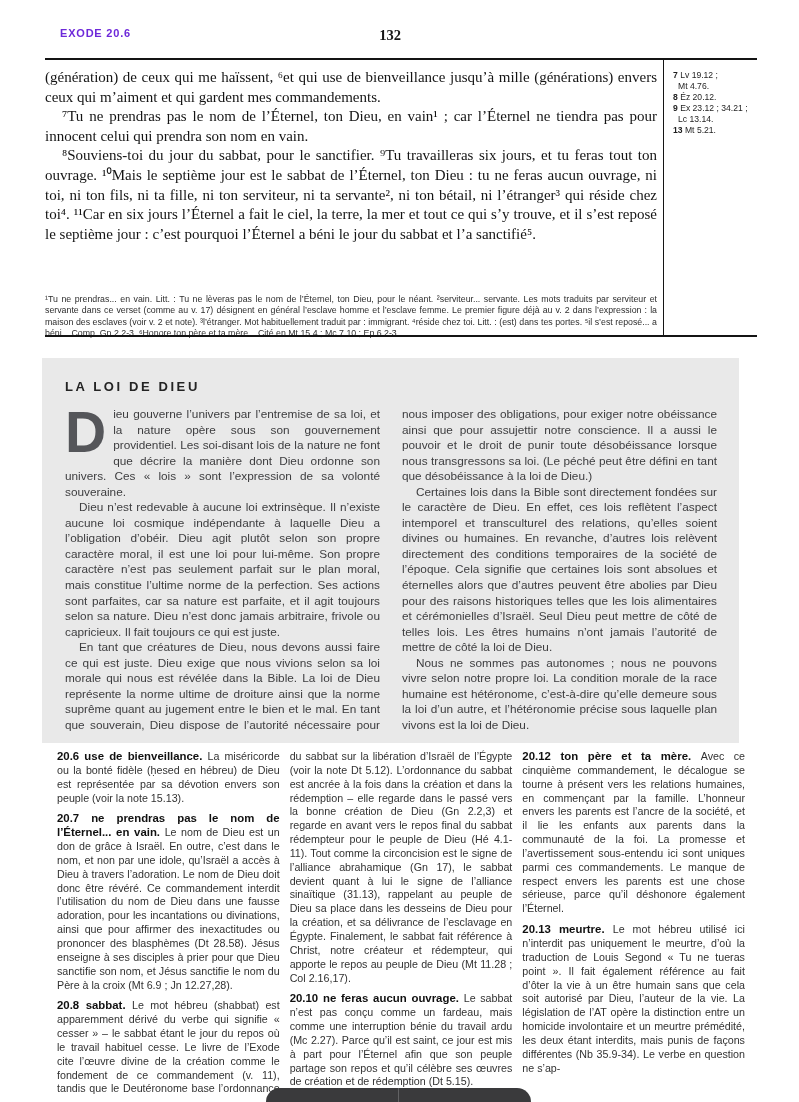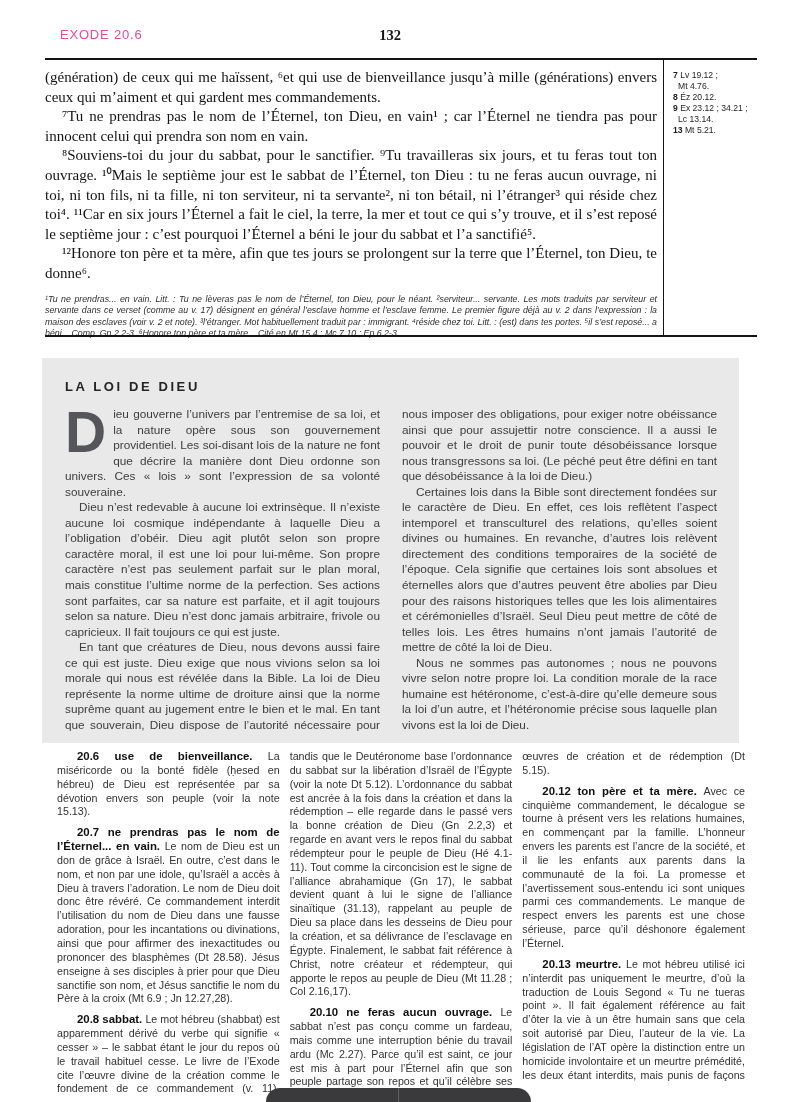--- a/index.html
+++ b/index.html
@@ -8,21 +8,21 @@
     position: relative;
     width: 799px; height: 1102px;
     overflow: hidden;
     font-family: "Liberation Sans", sans-serif;
     color: #1a1a1a;
   }
 
   
   .running-head {
     position: absolute; top: 27px; left: 60px;
-    font-size: 13px; font-weight: normal; letter-spacing: 0.8px; color: #ec4899;
+    font-size: 11px; font-weight: bold; letter-spacing: 0.8px; color: #6d28d9;
   }
   .page-num {
     position: absolute; top: 27px; left: 45px; width: 690px;
     text-align: center; font-size: 14.5px; font-weight: bold; color: #161616;
     pointer-events: none;
     font-family: Liberation Serif, serif;
   }
   .rule-top    { position: absolute; top: 58px;  left: 45px; width: 712px; height: 1.6px; background: #141414; }
   .rule-bottom { position: absolute; top: 335px; left: 45px; width: 712px; height: 1.6px; background: #141414; }
   .v-rule      { position: absolute; top: 58px;  left: 663px; width: 1.4px; height: 278px; background: #141414; }
@@ -42,21 +42,20 @@
     font-size: 8.6px; line-height: 11px; color: #1e1e1e;
   }
   .ref-line b { font-weight: bold; }
   .ref-line.cont { padding-left: 5px; }
 
   
   .footnotes {
     position: absolute; top: 294px; left: 45px; width: 612px;
     font-size: 8.8px; line-height: 11.4px; color: #2d2d2d;
     text-align: justify;
-    font-style: italic;
   }
 
   
   .article-box {
     position: absolute; top: 358px; left: 42px; width: 697px; height: 385px;
     background: #e9e9e9;
   }
   .article-title {
     position: absolute; top: 21px; left: 23px;
     font-size: 13px; font-weight: bold; letter-spacing: 2.6px; color: #242424;
@@ -75,21 +74,21 @@
   }
 
   
   .notes {
     position: absolute; top: 750px; left: 57px; width: 688px; height: 352px;
     column-count: 3; column-gap: 10px; column-fill: auto;
     font-size: 10.7px; line-height: 13.85px; color: #323232;
     text-align: justify; overflow: hidden;
   }
   .note { margin-bottom: 7px; }
-  .note b { font-size: 11.4px; color: #101010; margin-left: 20px; }
+  .note b { font-size: 11.4px; color: #101010; }
 
   
   .bottom-bar {
     position: absolute; top: 1088px; left: 266px; width: 265px; height: 14px;
     background: #3a3a3c; border-radius: 16px 16px 0 0;
     display: flex;
   }
   .bottom-bar .half { flex: 1; }
   .bottom-bar .half + .half { border-left: 1.5px solid #626264; }
 </style>
@@ -97,21 +96,20 @@
 <body>
 
 <div class="running-head">EXODE 20.6</div>
 <div class="page-num">132</div>
 <div class="rule-top"></div>
 
 <div class="scripture">
     <p>(génération) de ceux qui me haïssent, ⁶et qui use de bienveillance jusqu’à mille (générations) envers ceux qui m’aiment et qui gardent mes commandements.</p>
     <p class="indent">⁷Tu ne prendras pas le nom de l’Éternel, ton Dieu, en vain¹ ; car l’Éternel ne tiendra pas pour innocent celui qui prendra son nom en vain.</p>
     <p class="indent">⁸Souviens-toi du jour du sabbat, pour le sanctifier. ⁹Tu travailleras six jours, et tu feras tout ton ouvrage. ¹⁰Mais le septième jour est le sabbat de l’Éternel, ton Dieu : tu ne feras aucun ouvrage, ni toi, ni ton fils, ni ta fille, ni ton serviteur, ni ta servante², ni ton bétail, ni l’étranger³ qui réside chez toi⁴. ¹¹Car en six jours l’Éternel a fait le ciel, la terre, la mer et tout ce qui s’y trouve, et il s’est reposé le septième jour : c’est pourquoi l’Éternel a béni le jour du sabbat et l’a sanctifié⁵.</p>
-    <p class="indent">¹²Honore ton père et ta mère, afin que tes jours se prolongent sur la terre que l’Éternel, ton Dieu, te donne⁶.</p>
   </div>
 
 <div class="margin-col">
     <div class="ref-line"><b>7</b> Lv 19.12 ;</div>
     <div class="ref-line cont">Mt 4.76.</div>
     <div class="ref-line"><b>8</b> Éz 20.12.</div>
     <div class="ref-line"><b>9</b> Ex 23.12 ; 34.21 ;</div>
     <div class="ref-line cont">Lc 13.14.</div>
     <div class="ref-line"><b>13</b> Mt 5.21.</div>
   </div>

